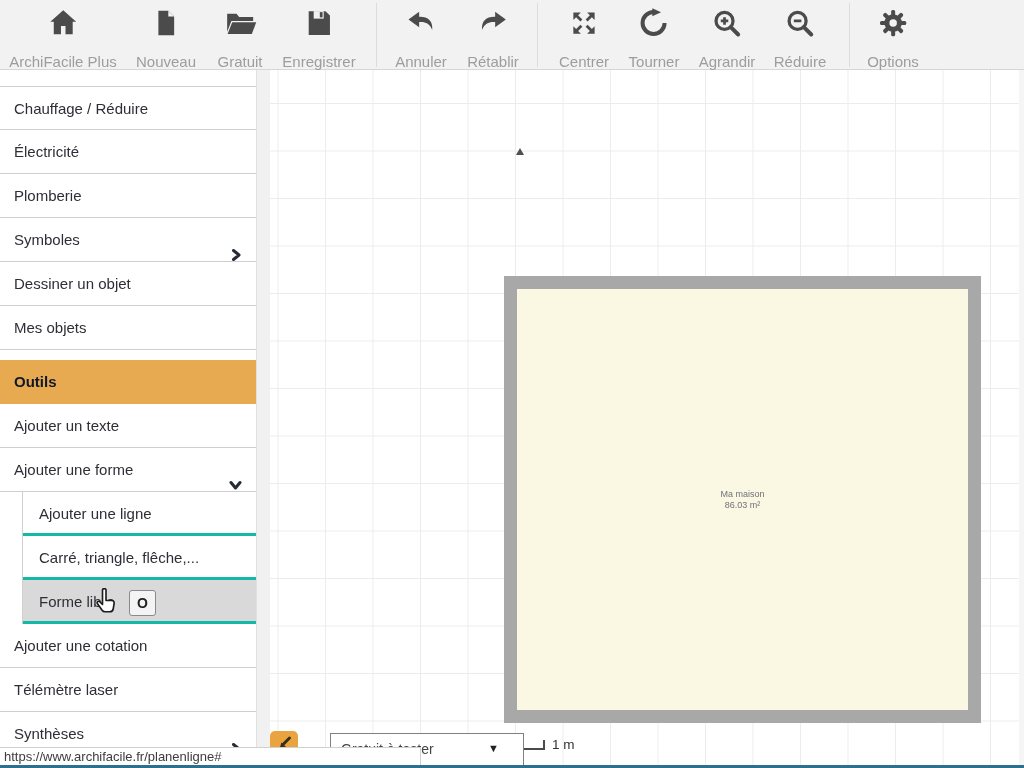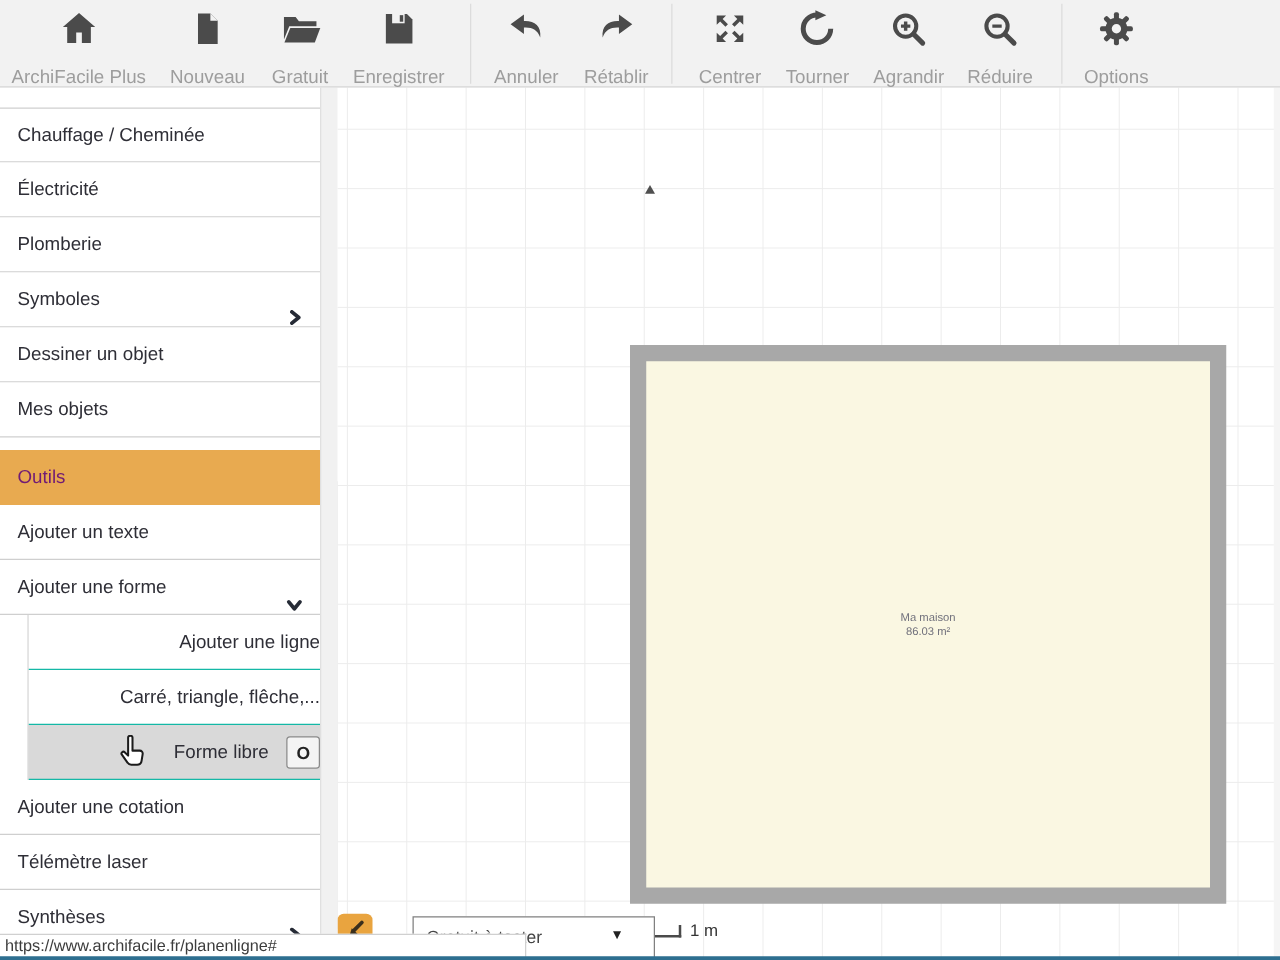--- a/index.html
+++ b/index.html
@@ -18,24 +18,24 @@
 
   
   #sidebar { position:absolute; left:0; top:70px; width:256px; height:698px;
     background:#fff; z-index:10; }
   .menu-block { position:absolute; left:0; width:256px; }
   .menu-item { position:relative; height:44px; line-height:43px; padding-left:14px;
     font-size:15px; color:#2e2e36; border-bottom:1px solid #cfcfcf; background:#fff;
     white-space:nowrap; cursor:pointer; }
   .menu-item.first { border-top:1px solid #cfcfcf; }
   .menu-item .chev { position:absolute; right:14px; top:16px; }
-  .menu-item.orange { background:#e8aa50; font-weight:normal; color:#701a75;
+  .menu-item.orange { background:#e8aa50; font-weight:bold; color:#0f172a;
     border-bottom:1px solid #e8aa50; }
   .submenu { margin-left:22px; border-left:1px solid #cfcfcf; }
-  .submenu .menu-item { padding-left:16px; border-bottom:1px solid #14b8a6;text-align:right; }
+  .submenu .menu-item { padding-left:16px; border-bottom:3px solid #14b8a6; }
   .submenu .menu-item.active { background:#d9d9d9; }
   .kbd-badge { display:inline-block; margin-left:10px; padding:0 7px; height:26px;
     line-height:24px; border:1px solid #8a8a8a; border-radius:3px; background:#f4f4f4;
     font-weight:bold; font-size:14px; color:#222; vertical-align:middle; }
 
   
   #sb-track { position:absolute; left:256px; top:70px; width:14px; height:696px;
     background:#f1f1f1; border-left:1px solid #e0e0e0; z-index:10; }
   #sb-up { position:absolute; left:259px; top:78px; width:0; height:0;
     border-left:4px solid transparent; border-right:4px solid transparent;
@@ -252,21 +252,21 @@
     <span class="sel-caret">▼</span>
   </div>
 
   <div id="scale-bracket"></div>
   <div id="scale-label">1 m</div>
 
   <div id="sidebar">
 
     <div class="menu-block" style="top:16px">
       <div class="menu-item first">
-        <span>Chauffage / Cheminée</span>
+        <span>Chauffage / Réduire</span>
       </div>
       <div class="menu-item">
         <span>Électricité</span>
       </div>
       <div class="menu-item">
         <span>Plomberie</span>
       </div>
       <div class="menu-item">
         <span>Symboles</span>
         <span class="chev">

